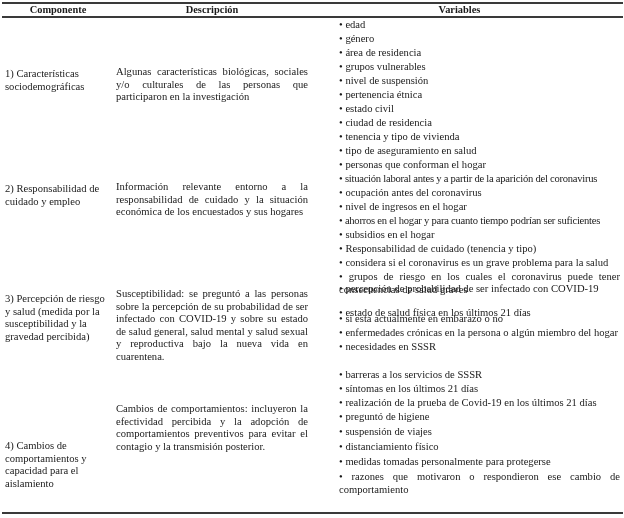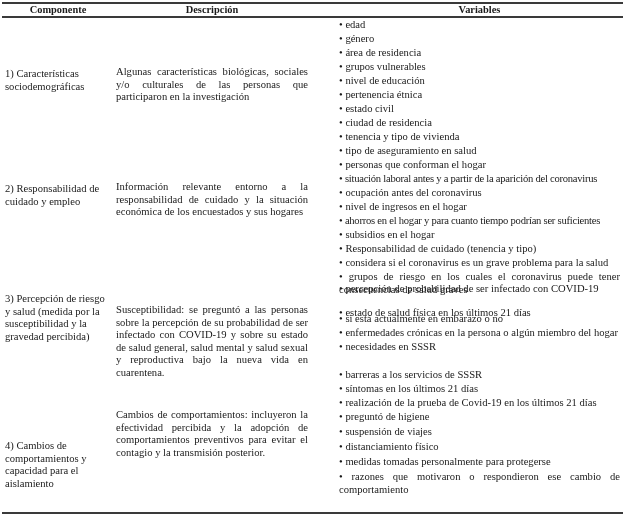--- a/index.html
+++ b/index.html
@@ -18,49 +18,49 @@
     .var.nowrap { white-space: nowrap; }
     .tight { letter-spacing: -0.25px; }
   </style>
 </head>
 <body>
 
 <div>
   <div class="rule top"></div>
   <div class="hdr" style="left:5px;width:106px;">Componente</div>
   <div class="hdr" style="left:116px;width:192px;">Descripción</div>
-  <div class="hdr" style="left:339px;width:281px;text-align:center;">Variables</div>
+  <div class="hdr" style="left:319px;width:281px;text-align:center;">Variables</div>
   <div class="rule head"></div>
 
   <div class="abs comp" style="top:68px;">1) Características sociodemográficas</div>
   <div class="abs desc" style="top:66px;">
     <p>Algunas características biológicas, sociales y/o culturales de las personas que participaron en la investigación</p>
   </div>
 
   <div class="abs comp" style="top:183px;">2) Responsabilidad de cuidado y empleo</div>
   <div class="abs desc" style="top:181px;">
     <p>Información relevante entorno a la responsabilidad de cuidado y la situación económica de los encuestados y sus hogares</p>
   </div>
 
   <div class="abs comp" style="top:293px;">3) Percepción de riesgo y salud (medida por la susceptibilidad y la gravedad percibida)</div>
-  <div class="abs desc" style="top:288px;margin-top:16px;">
+  <div class="abs desc" style="top:288px;">
     <p>Susceptibilidad: se preguntó a las personas sobre la percepción de su probabilidad de ser infectado con COVID-19 y sobre su estado de salud general, salud mental y salud sexual y reproductiva bajo la nueva vida en cuarentena.</p>
   </div>
 
   <div class="abs comp" style="top:440px;">4) Cambios de comportamientos y capacidad para el aislamiento</div>
   <div class="abs desc" style="top:391px;">
-    <p style="margin-top:18px;">Cambios de comportamientos: incluyeron la efectividad percibida y la adopción de comportamientos preventivos para evitar el contagio y la transmisión posterior.</p>
+    <p style="margin-top:12px;">Cambios de comportamientos: incluyeron la efectividad percibida y la adopción de comportamientos preventivos para evitar el contagio y la transmisión posterior.</p>
   </div>
 
   <div id="vars">
       <div class="var nowrap" style="top: 19px;"><span>•</span> <span>edad</span></div>
       <div class="var nowrap" style="top: 33px;"><span>•</span> <span>género</span></div>
       <div class="var nowrap" style="top: 47px;"><span>•</span> <span>área de residencia</span></div>
       <div class="var nowrap" style="top: 61px;"><span>•</span> <span>grupos vulnerables</span></div>
-      <div class="var nowrap" style="top: 75px;"><span>•</span> <span>nivel de educación</span></div>
+      <div class="var nowrap" style="top: 75px;"><span>•</span> <span>nivel de suspensión</span></div>
       <div class="var nowrap" style="top: 89px;"><span>•</span> <span>pertenencia étnica</span></div>
       <div class="var nowrap" style="top: 103px;"><span>•</span> <span>estado civil</span></div>
       <div class="var nowrap" style="top: 117px;"><span>•</span> <span>ciudad de residencia</span></div>
       <div class="var nowrap" style="top: 131px;"><span>•</span> <span>tenencia y tipo de vivienda</span></div>
       <div class="var nowrap" style="top: 145px;"><span>•</span> <span>tipo de aseguramiento en salud</span></div>
       <div class="var nowrap" style="top: 159px;"><span>•</span> <span>personas que conforman el hogar</span></div>
       <div class="var nowrap tight" style="top: 173px;"><span>•</span> <span>situación laboral antes y a partir de la aparición del coronavirus</span></div>
       <div class="var nowrap" style="top: 187px;"><span>•</span> <span>ocupación antes del coronavirus</span></div>
       <div class="var nowrap" style="top: 201px;"><span>•</span> <span>nivel de ingresos en el hogar</span></div>
       <div class="var nowrap tight" style="top: 215px;"><span>•</span> <span>ahorros en el hogar y para cuanto tiempo podrían ser suficientes</span></div>

